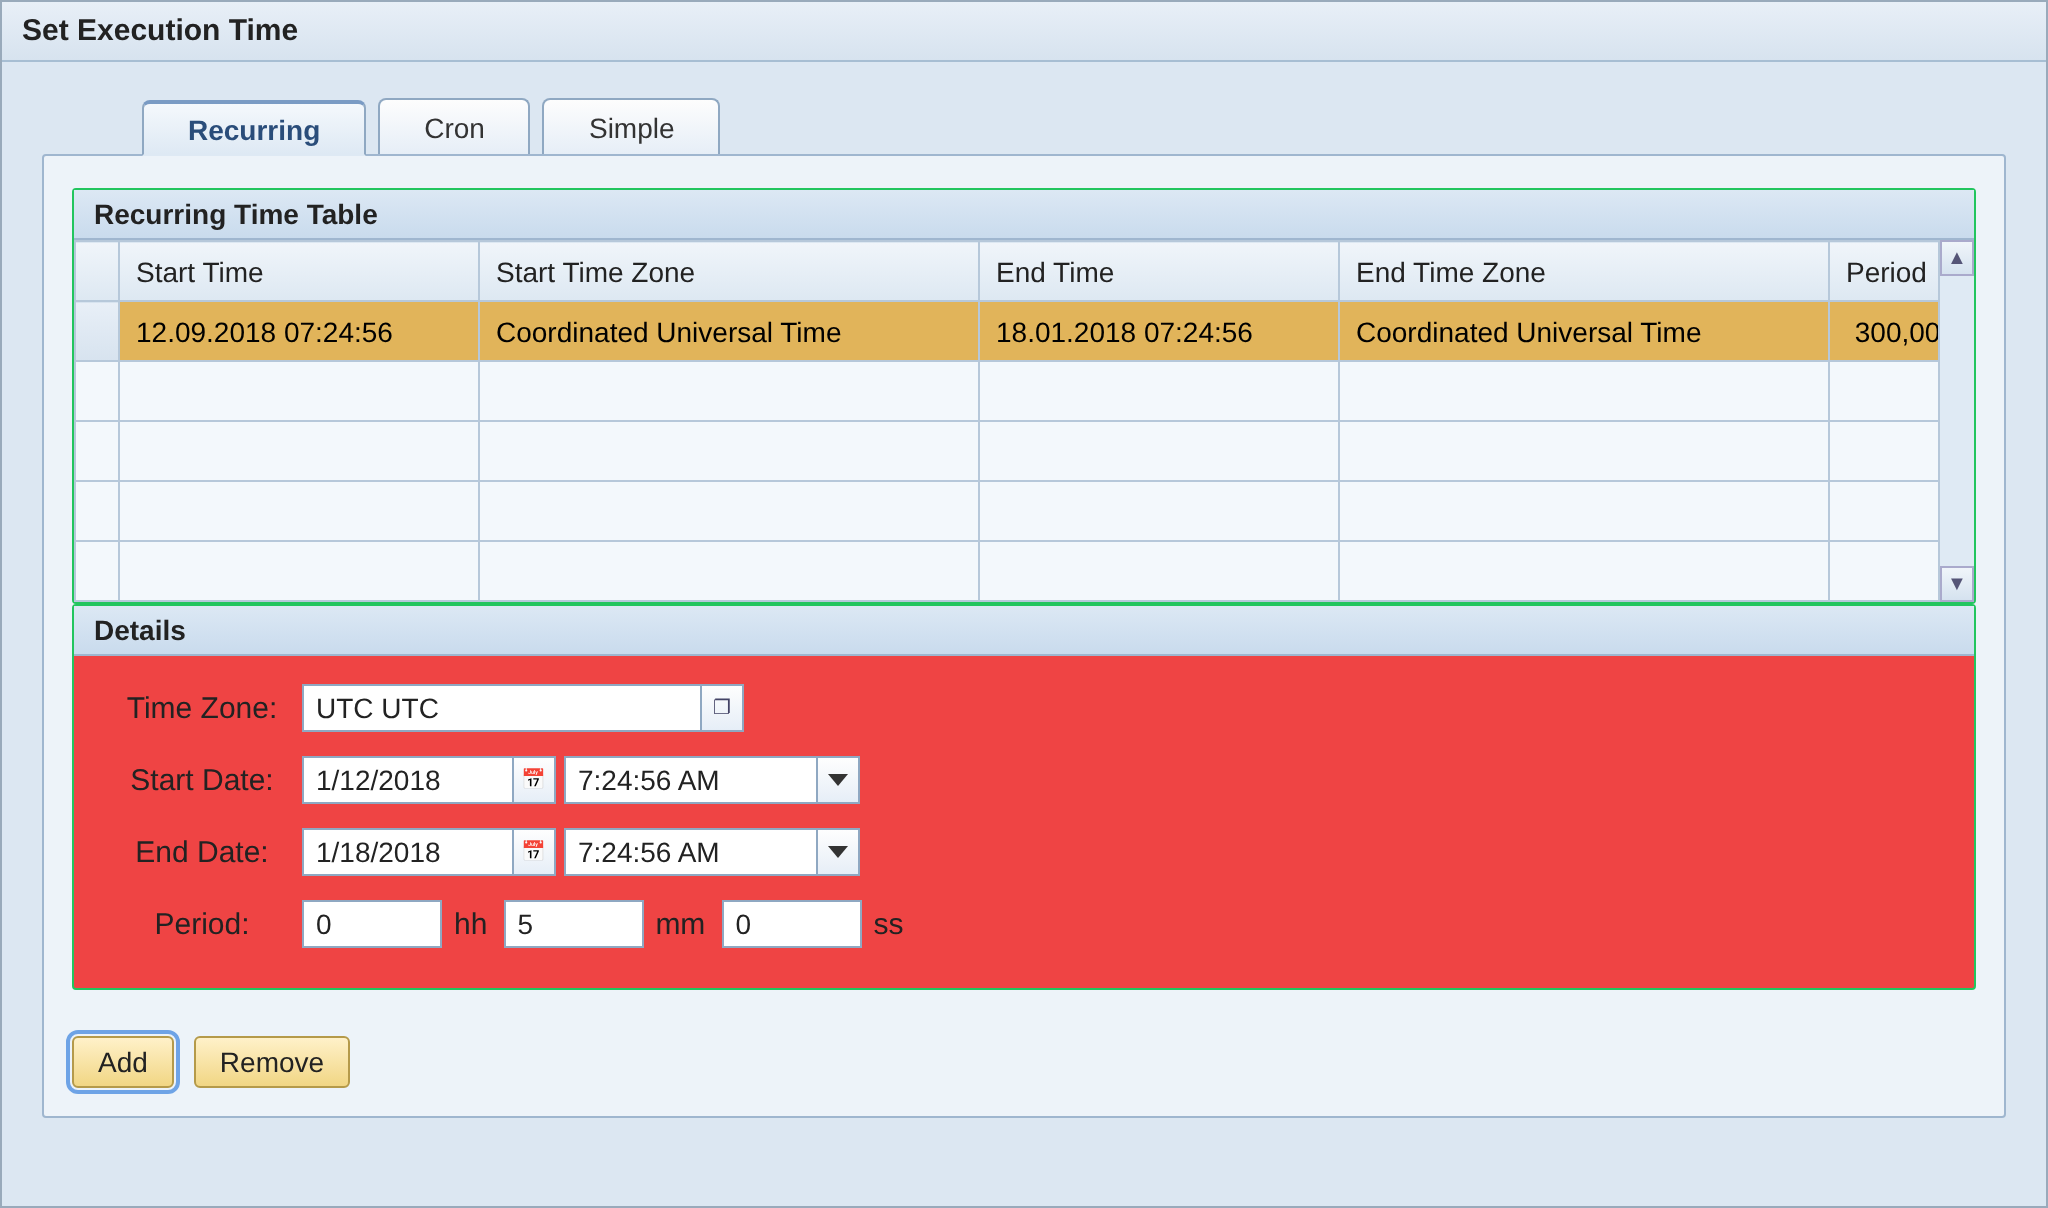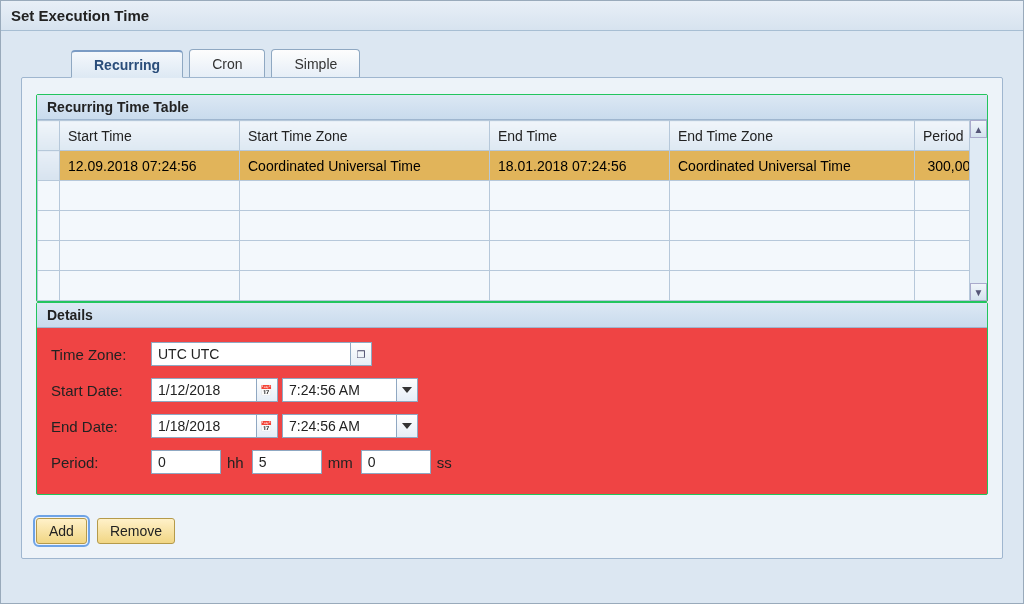--- a/index.html
+++ b/index.html
@@ -15,26 +15,26 @@
   .table-wrap { position:relative; }
   table { border-collapse:collapse; width:calc(100% - 18px); table-layout:fixed; font-size:14px;border-radius:23px; }
   th, td { border:1px solid #b6c8da; padding:6px 8px; text-align:left; height:30px; white-space:nowrap; overflow:hidden; }
   th { background:linear-gradient(#f0f5fa,#dde8f2); font-weight:normal; color:#222; }
   td.rowhead { background:linear-gradient(#e8eff7,#d7e3ef); width:20px; padding:0; }
   tr.selected td:not(.rowhead) { background:#e1b45a; }
   tr.empty td { background:#f3f8fc; }
   .vscroll { position:absolute; right:0; top:0; bottom:0; width:18px; background:#dfeaf4; border-left:1px solid #b6c8da; display:flex; flex-direction:column; justify-content:space-between; }
   .vscroll .btn { height:18px; background:linear-gradient(#f0f5fa,#d5e2ef); border:1px solid #aac; font-size:10px; display:flex; align-items:center; justify-content:center; color:#557; cursor:pointer; }
   .details-body { padding:14px 14px 8px 14px; font-size:15px; color:#222; }
-  .row { display:flex; align-items:center; margin-bottom:12px; }
+  .row { display:flex; align-items:center; margin-bottom:12px;text-align:center; }
   .row label { width:100px; }
   .textin { height:24px; border:1px solid #8fa8c2; background:white; padding:2px 6px; font-size:14px; display:inline-flex; align-items:center; }
   .tz { width:200px; }
   .date { width:106px; }
-  .time { width:115px; }
+  .time { width:127px; }
   .num { width:70px; }
   .iconbtn { width:22px; height:24px; border:1px solid #8fa8c2; background:linear-gradient(#fefefe,#e6eef7); margin-left:-1px; display:inline-flex; align-items:center; justify-content:center; cursor:pointer; font-size:10px; color:#446; }
   .dropbtn { width:22px; height:24px; border:1px solid #8fa8c2; background:linear-gradient(#fefefe,#e6eef7); margin-left:-1px; display:inline-flex; align-items:center; justify-content:center; cursor:pointer; }
   .dropbtn::after { content:""; width:0; height:0; border-left:5px solid transparent; border-right:5px solid transparent; border-top:6px solid #333; }
   .unitlbl { margin:0 8px 0 6px; }
   .btnrow { display:flex; gap:10px; margin-top:23px; }
   .pushbtn { height:26px; padding:0 12px; border:1px solid #b59a4a; border-radius:3px; background:linear-gradient(#fff1c9,#f1d684); font-size:14px; color:#222; cursor:pointer; display:inline-flex; align-items:center; }
   .pushbtn.focus { outline:2px solid #6ea3e6; outline-offset:1px; }
 </style>
 </head>

